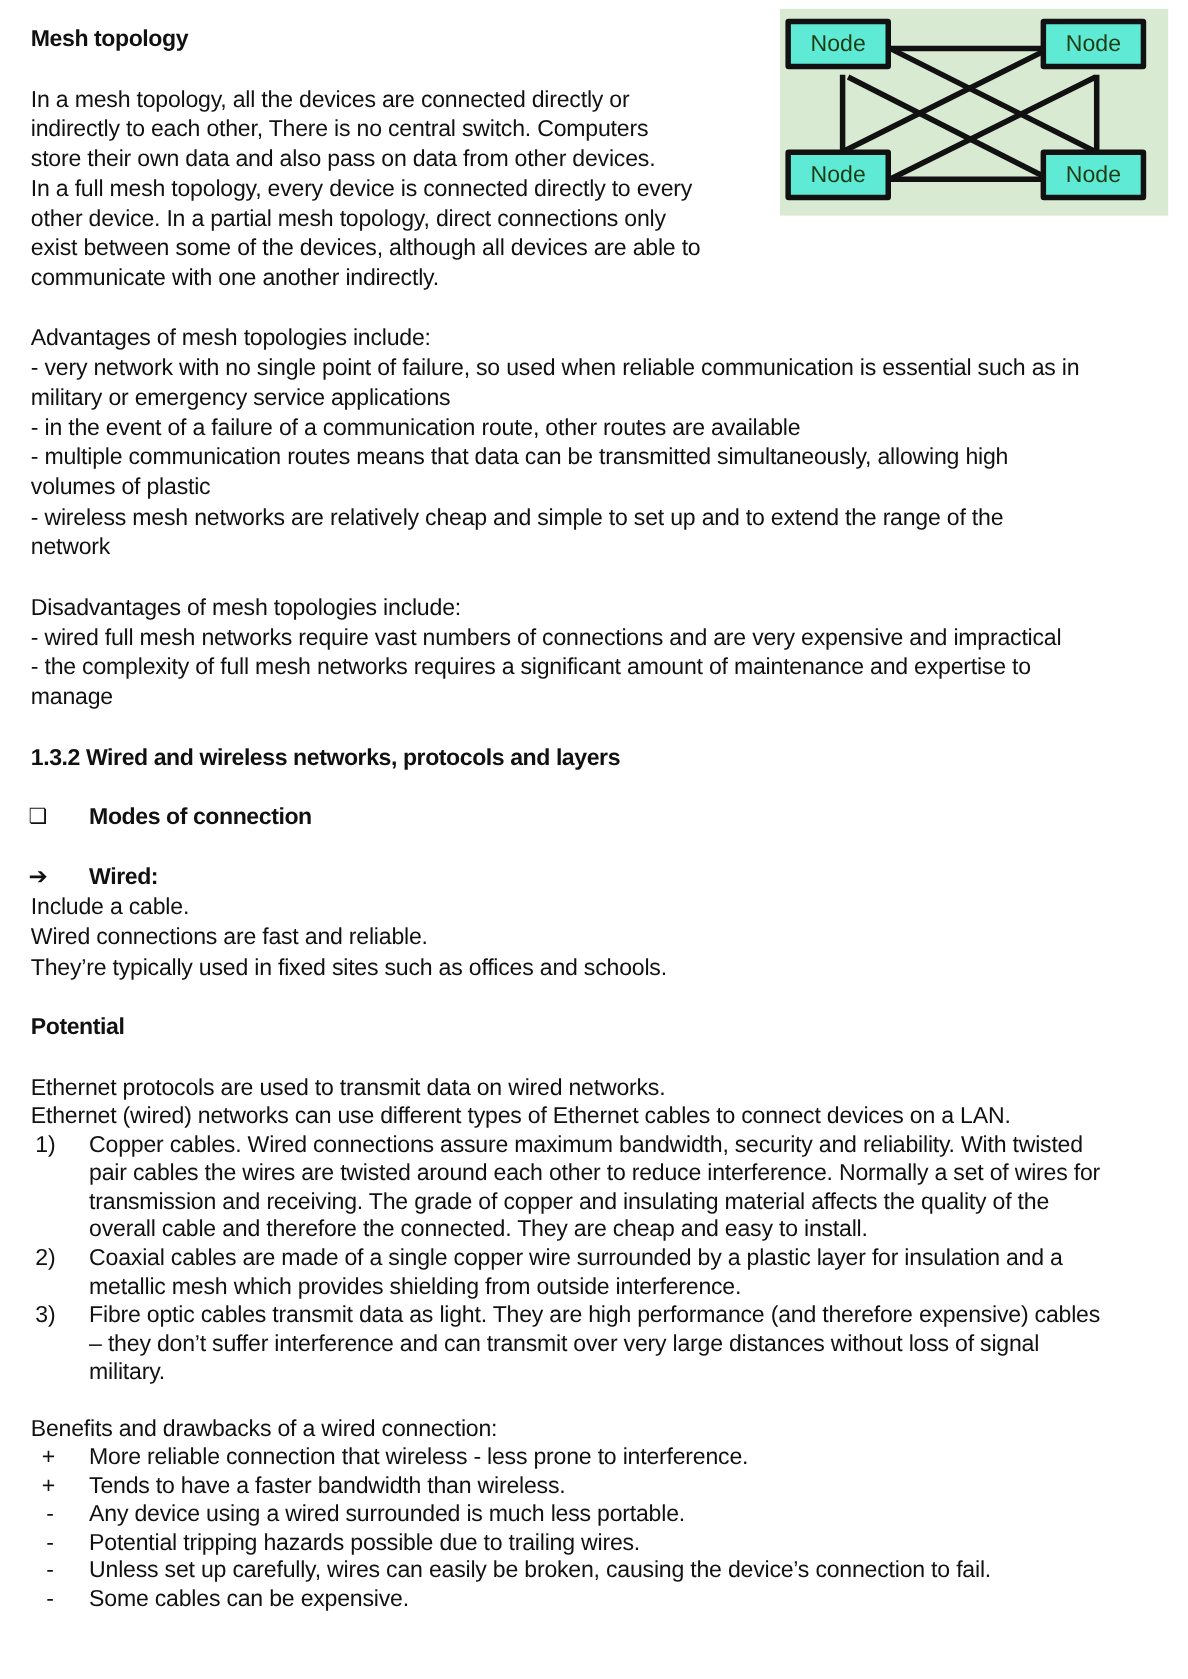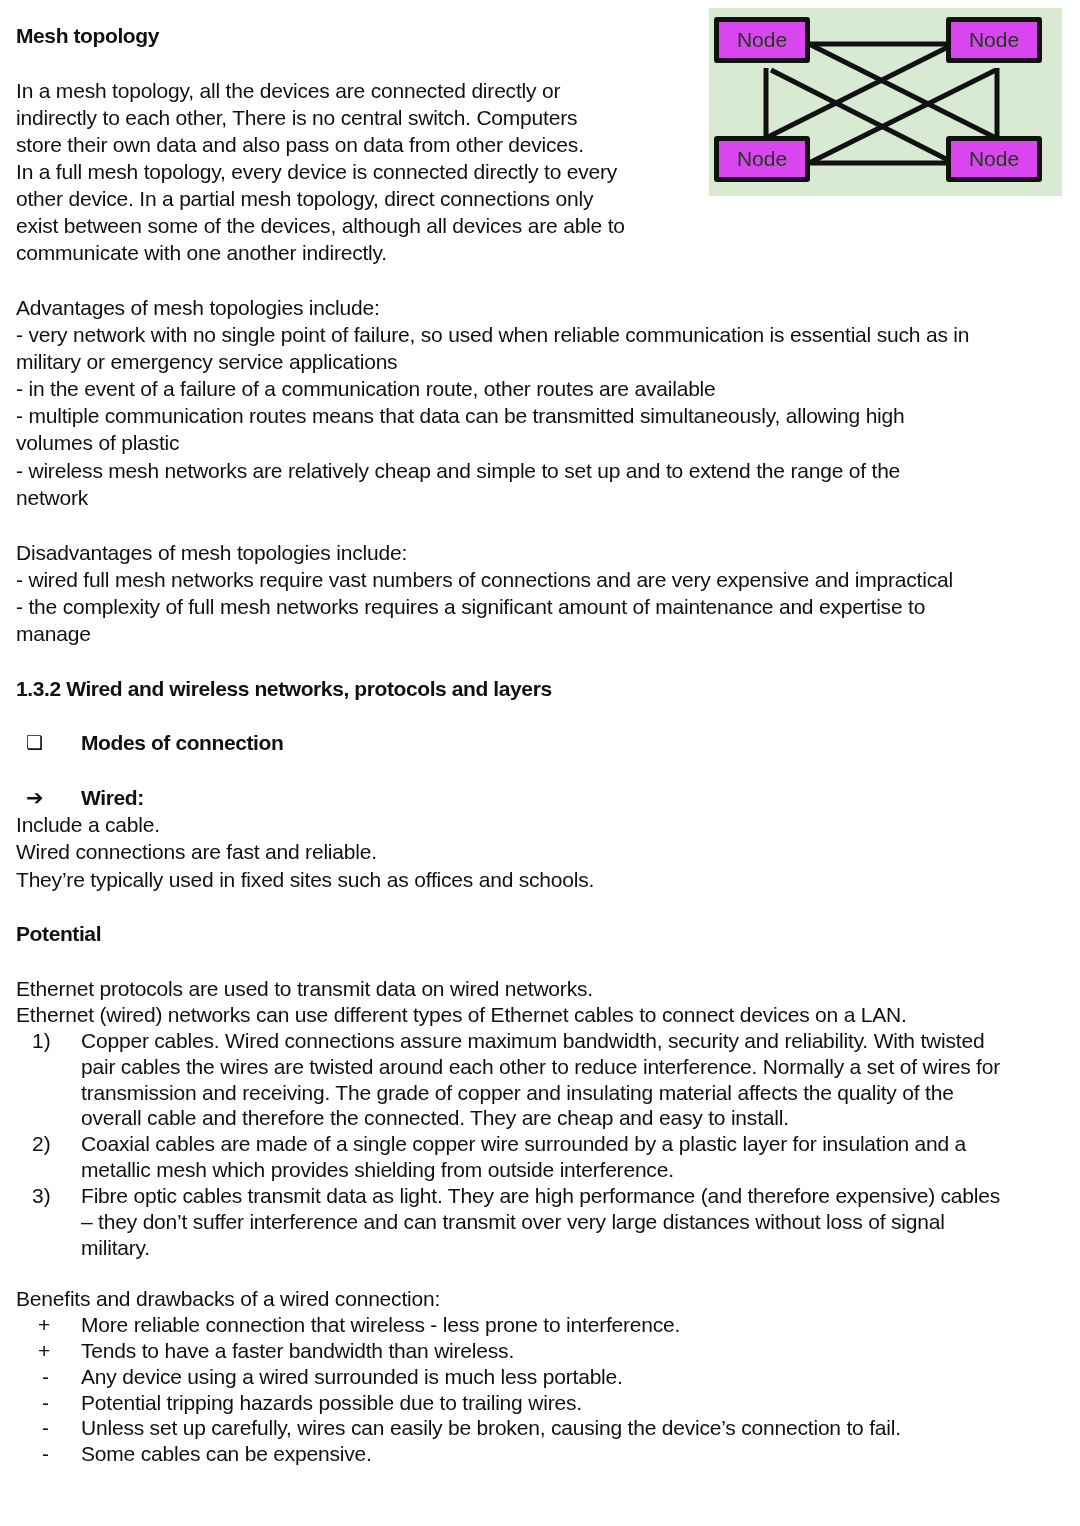--- a/index.html
+++ b/index.html
@@ -2,30 +2,30 @@
 <html><head>
 <meta charset="utf-8">
 <style>
   html, body { margin: 0; padding: 0; background: #ffffff; }
   body {
     width: 1080px; height: 1526px; position: relative; overflow: hidden;
     font-family: "Liberation Sans", "DejaVu Sans", sans-serif;
     color: #111111;
   }
   .page { position: absolute; left: 16px; top: 0; width: 1050px; }
-  .line { position: absolute; left: 0; font-size: 21px; line-height: 27px; white-space: nowrap; letter-spacing: -0.2px; }
+  .line { position: absolute; left: 12px; font-size: 21px; line-height: 27px; white-space: nowrap; letter-spacing: -0.2px; }
   .bold { font-weight: bold; letter-spacing: -0.4px; }
   .marker { position: absolute; font-size: 21px; line-height: 27px; }
   .indent { left: 65px; }
 
   
   .diagram { position: absolute; left: 709px; top: 8px; width: 353px; height: 188px; background: #d9ead3; }
   .diagram svg { position: absolute; left: 0; top: 0; }
   .node {
-    position: absolute; width: 96px; height: 46px; background: #d946ef;
+    position: absolute; width: 96px; height: 46px; background: #5eead4;
     border: 5px solid #111111; border-radius: 3px; box-sizing: border-box;
     font-size: 21px; color: #1c3d12; display: flex; align-items: center; justify-content: center;
   }
 </style>
 </head>
 <body>
 
 <div class="page">
 
   <div class="line bold" style="top:22px">Mesh topology</div>

